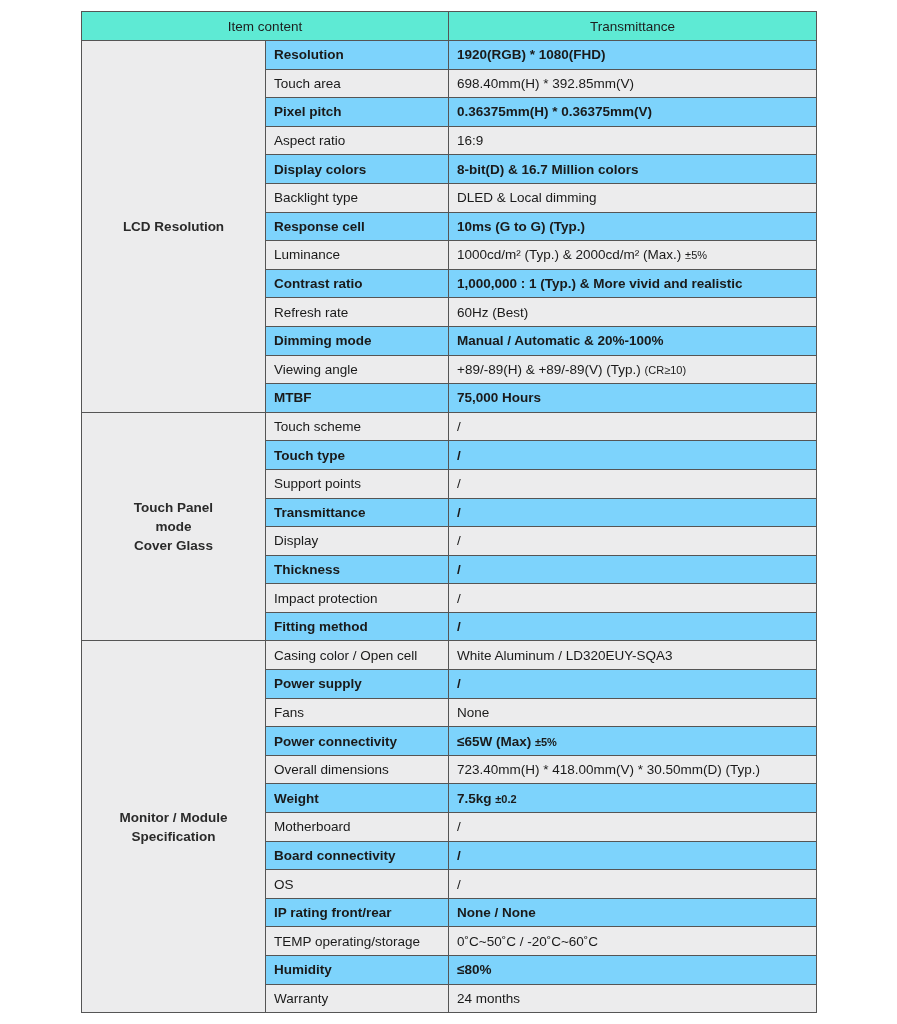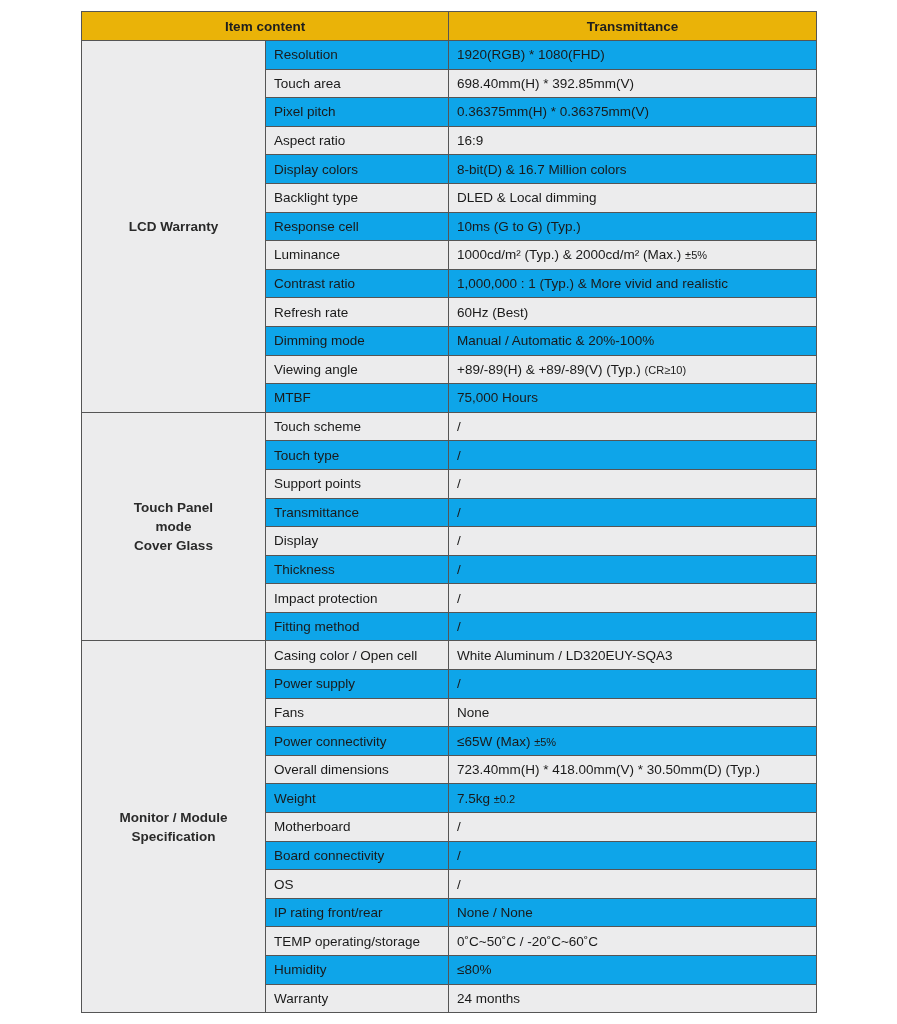--- a/index.html
+++ b/index.html
@@ -4,27 +4,27 @@
   <style>
     html, body { margin: 0; padding: 0; background: #ffffff; }
     body { width: 897px; height: 1024px; position: relative; overflow: hidden;
            font-family: "Liberation Sans", "DejaVu Sans", sans-serif; color: #1a1a1a; }
     table.spec { position: absolute; left: 81px; top: 11px; width: 735px;
                  border-collapse: collapse; table-layout: fixed; }
     table.spec col.c1 { width: 184px; }
     table.spec col.c2 { width: 183px; }
     table.spec col.c3 { width: 368px; }
     table.spec th, table.spec td { border: 1.3px solid #555555; padding: 0; }
-    table.spec thead th { height: 28px; background: #eab308; font-size: 13.5px;
-                          font-weight: bold; text-align: center; color: #1e1e1e; }
+    table.spec thead th { height: 28px; background: #5eead4; font-size: 13.5px;
+                          font-weight: normal; text-align: center; color: #1e1e1e; }
     table.spec tbody td { height: 27.6px; font-size: 13.5px; }
     td.group { background: #ececed; text-align: center; font-weight: bold;
                font-size: 16px; line-height: 19px; color: #2a2a2a; }
     td.item, td.val { padding-left: 8px !important; white-space: nowrap; }
-    tr.w td.item, tr.w td.val { background: #0ea5e9; }
+    tr.w td.item, tr.w td.val { background: #7dd3fc; font-weight: bold; }
     tr.g td.item, tr.g td.val { background: #ececed; }
     .note { font-size: 11px; }
     .lines span { display: block; }
     table.spec { border: 1.5px solid #666; }
   </style>
 </head>
 <body>
 
 <table class="spec">
   <colgroup>
@@ -34,21 +34,21 @@
     </colgroup>
   <thead>
     <tr>
       <th colspan="2">Item content</th>
       <th>Transmittance</th>
     </tr>
   </thead>
   <tbody id="spec-body">
       <tr class="w">
         <td class="group lines" rowspan="13">
-          <span>LCD Warranty</span>
+          <span>LCD Resolution</span>
         </td>
         <td class="item">Resolution</td>
         <td class="val"><span>1920(RGB) * 1080(FHD)</span></td>
       </tr>
       <tr class="g">
         <td class="item">Touch area</td>
         <td class="val"><span>698.40mm(H) * 392.85mm(V)</span></td>
       </tr>
       <tr class="w">
         <td class="item">Pixel pitch</td>

